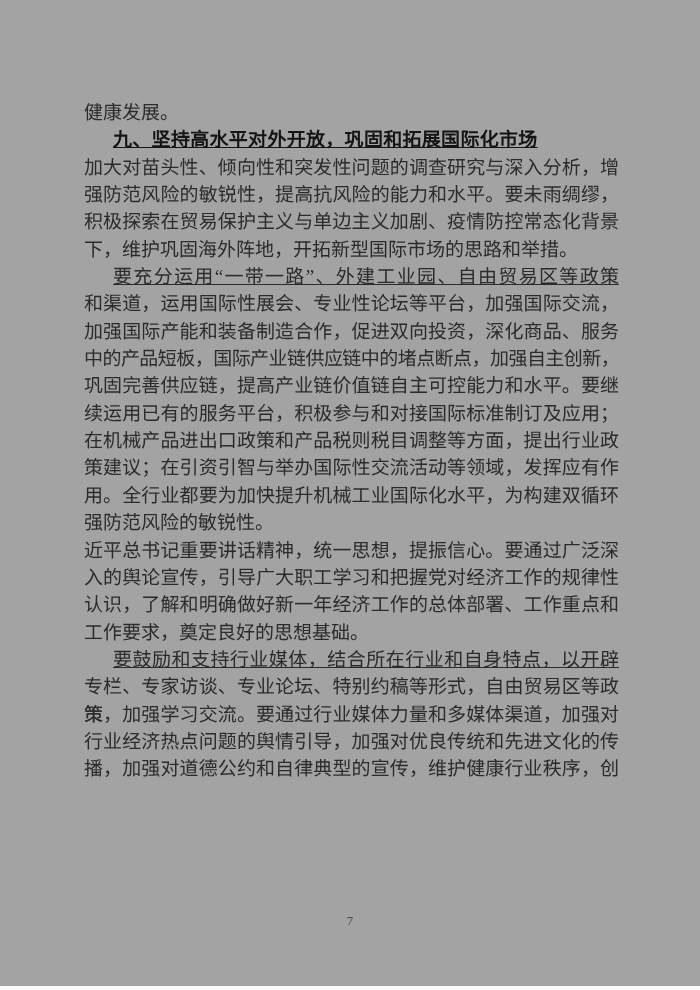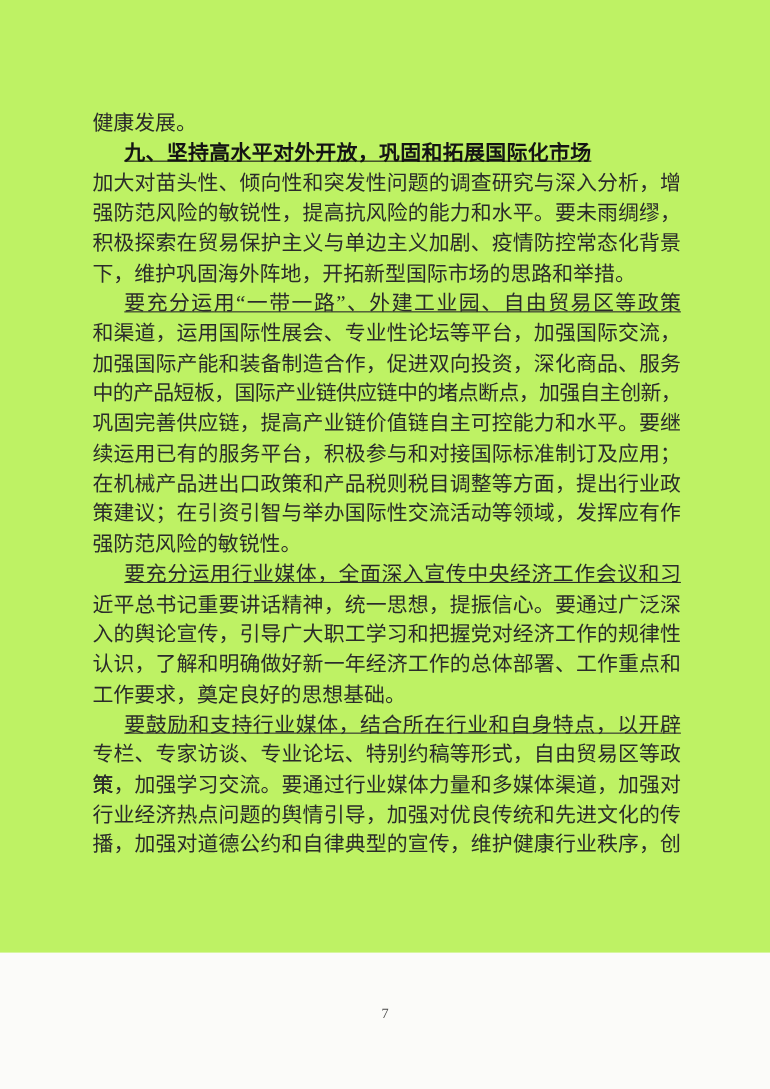--- a/index.html
+++ b/index.html
@@ -11,22 +11,22 @@
     height: 990px;
     position: relative;
     background: #fbfbf9;
     font-family: "Liberation Serif", "DejaVu Serif", serif;
     overflow: hidden;
   }
   .sheet {
     position: absolute;
     left: 0; top: 0;
     width: 700px;
-    height: 866px;
-    background: #bef264;
+    height: 986px;
+    background: #a3a3a3;
   }
   .text-block {
     position: absolute;
     left: 84px;
     top: 99px;
     width: 535px;
     color: #2b2b2b;
   }
   .line {
     font-size: 19px;
@@ -79,22 +79,22 @@
       <div class="line justify">积极探索在贸易保护主义与单边主义加剧、疫情防控常态化背景</div>
       <div class="line plain">下，维护巩固海外阵地，开拓新型国际市场的思路和举措。</div>
       <div class="line first">要充分运用“一带一路”、外建工业园、自由贸易区等政策</div>
       <div class="line justify">和渠道，运用国际性展会、专业性论坛等平台，加强国际交流，</div>
       <div class="line justify">加强国际产能和装备制造合作，促进双向投资，深化商品、服务</div>
       <div class="line justify-tight">中的产品短板，国际产业链供应链中的堵点断点，加强自主创新，</div>
       <div class="line justify">巩固完善供应链，提高产业链价值链自主可控能力和水平。要继</div>
       <div class="line justify">续运用已有的服务平台，积极参与和对接国际标准制订及应用；</div>
       <div class="line justify">在机械产品进出口政策和产品税则税目调整等方面，提出行业政</div>
       <div class="line justify">策建议；在引资引智与举办国际性交流活动等领域，发挥应有作</div>
+      <div class="line justify">用。全行业都要为加快提升机械工业国际化水平，为构建双循环</div>
       <div class="line plain">强防范风险的敏锐性。</div>
-      <div class="line first">要充分运用行业媒体，全面深入宣传中央经济工作会议和习</div>
       <div class="line justify">近平总书记重要讲话精神，统一思想，提振信心。要通过广泛深</div>
       <div class="line justify">入的舆论宣传，引导广大职工学习和把握党对经济工作的规律性</div>
       <div class="line justify">认识，了解和明确做好新一年经济工作的总体部署、工作重点和</div>
       <div class="line plain">工作要求，奠定良好的思想基础。</div>
       <div class="line first">要鼓励和支持行业媒体，结合所在行业和自身特点，以开辟</div>
       <div class="line justify">专栏、专家访谈、专业论坛、特别约稿等形式，自由贸易区等政策</div>
       <div class="line justify">策，加强学习交流。要通过行业媒体力量和多媒体渠道，加强对</div>
       <div class="line justify">行业经济热点问题的舆情引导，加强对优良传统和先进文化的传</div>
       <div class="line justify">播，加强对道德公约和自律典型的宣传，维护健康行业秩序，创</div>
     </div>

